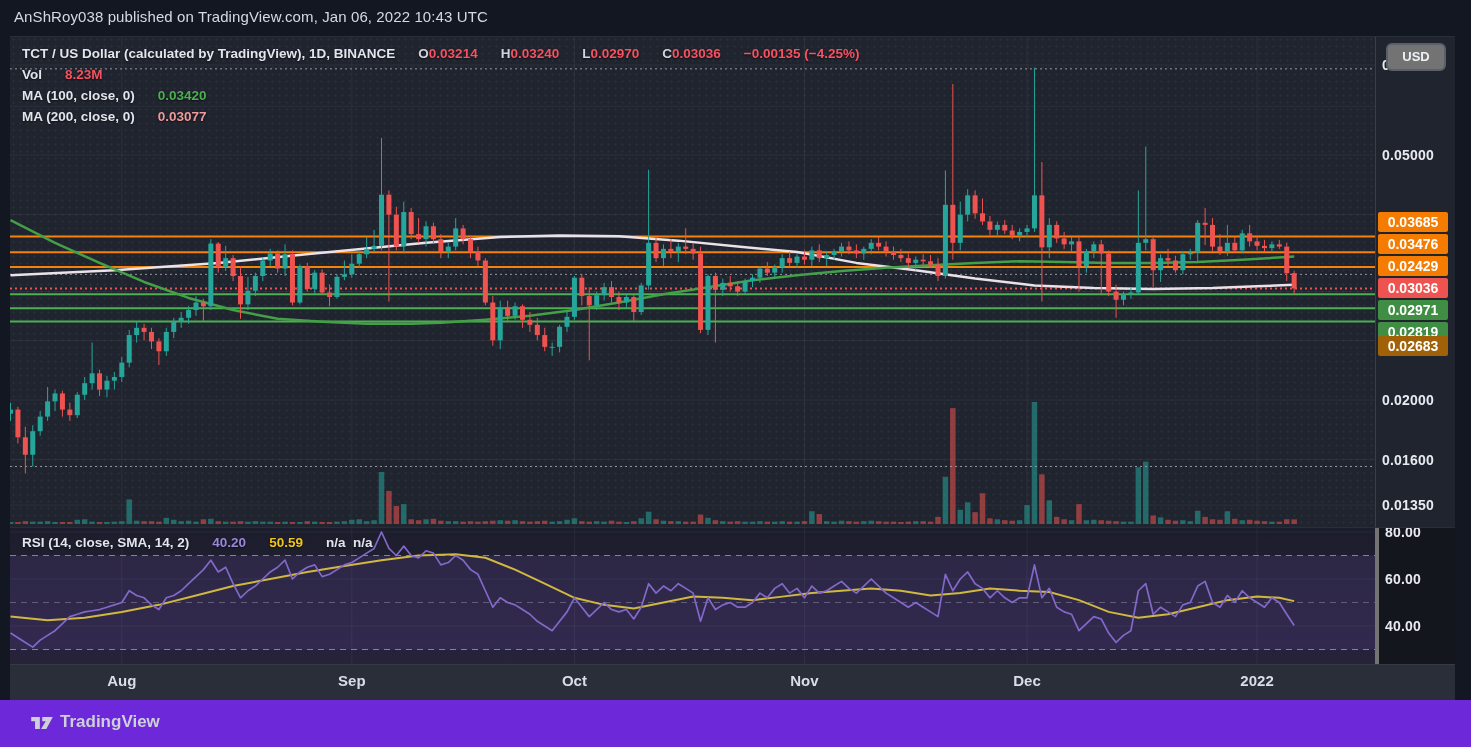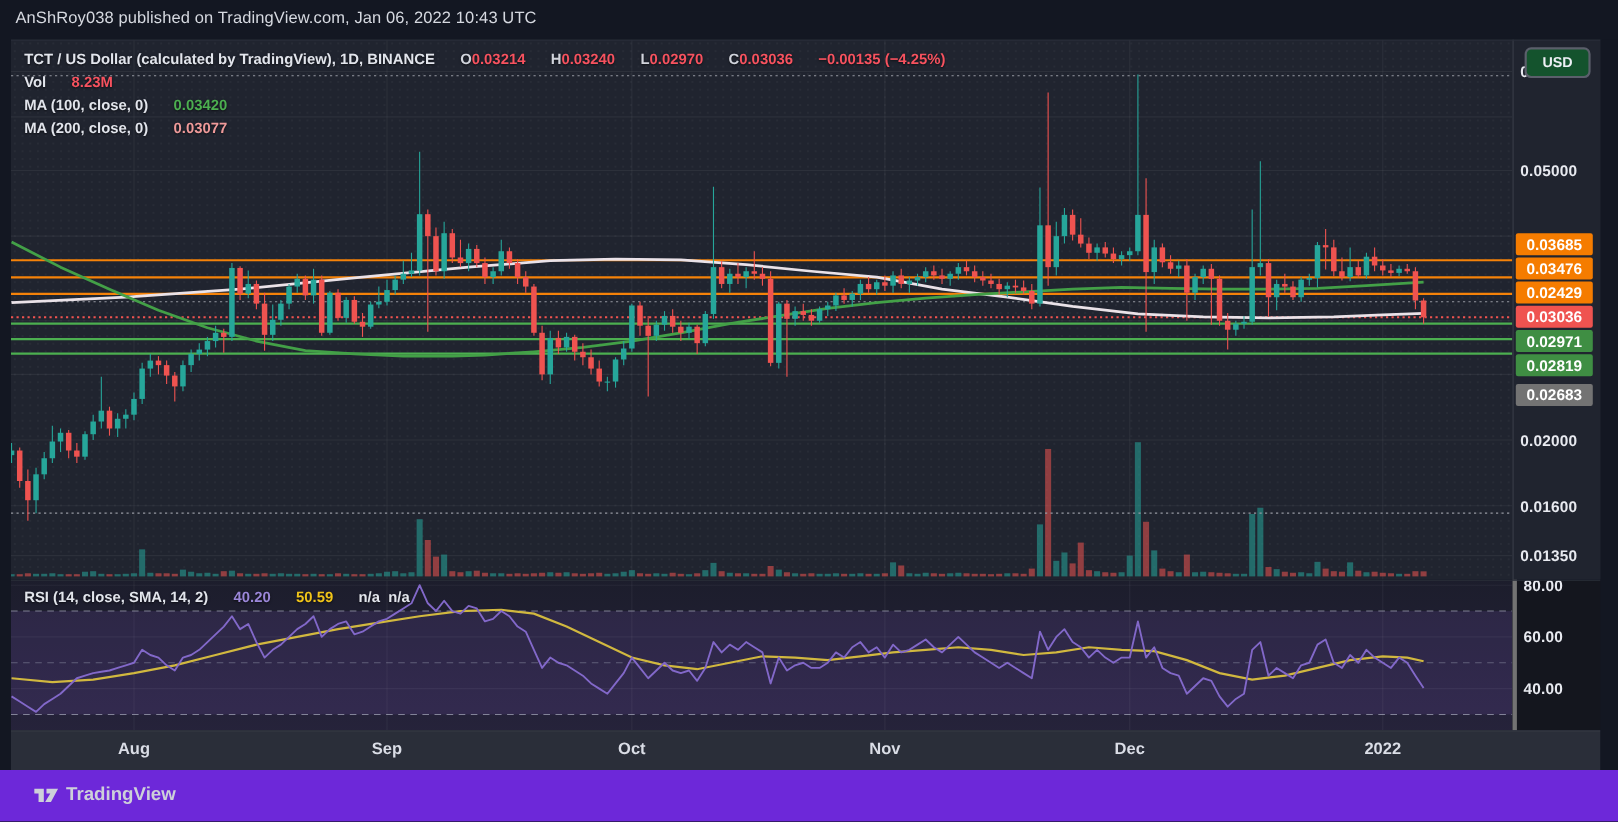--- a/index.html
+++ b/index.html
@@ -20,21 +20,21 @@
   .purple{color:#9b87d9}.yellow{color:#f0c419}.dim{color:#d1d4dc}
   
   #price-axis{position:absolute;left:1375px;top:36px;width:80px;height:491px;background:#20242f;
      border-left:1px solid #3a3e4a;}
   #rsi-axis{position:absolute;left:1375px;top:527px;width:80px;height:137px;background:#14161e;
      border-left:4px solid #737373;}
   .tick{position:absolute;left:6px;font-size:14px;font-weight:700;color:#e8eaf0;letter-spacing:.2px;}
   .plabel{position:absolute;left:2px;width:70px;height:20px;line-height:20px;text-align:center;
      font-size:14px;font-weight:700;color:#fff;border-radius:2px;}
   .usd-badge{position:absolute;left:10px;top:7px;width:56px;height:24px;line-height:24px;text-align:center;
-     border:2px solid #5b5f6b;border-radius:6px;background:#14532d;color:#eef0f5;
+     border:2px solid #5b5f6b;border-radius:6px;background:#737373;color:#eef0f5;
      font-size:13px;font-weight:700;z-index:6;}
   
   #time-axis{position:absolute;left:0;top:664px;width:1471px;height:36px;}
   #time-bar{position:absolute;left:10px;top:0;width:1445px;height:36px;background:#2a2e39;}
   .tlabel{position:absolute;top:8px;width:56px;margin-left:-28px;text-align:center;
      font-size:15px;font-weight:700;color:#dadde6;}
   .hline{position:absolute;height:1px;background:#2a2e39;z-index:4;}
   .vline{position:absolute;width:1px;background:#3a3e4a;z-index:4;}
   
   .footer{position:absolute;left:0;top:700px;width:1471px;height:47px;background:#6d28d9;}
@@ -661,21 +661,21 @@
       <div class="tick" style="top: 111px;">0.05000</div>
       <div class="tick" style="top: 356.036px;">0.02000</div>
       <div class="tick" style="top: 415.709px;">0.01600</div>
       <div class="tick" style="top: 461.143px;">0.01350</div>
       <div class="plabel" style="top: 176.416px; background: rgb(245, 124, 0);">0.03685</div>
       <div class="plabel" style="top: 198.416px; background: rgb(245, 124, 0);">0.03476</div>
       <div class="plabel" style="top: 220.416px; background: rgb(245, 124, 0);">0.02429</div>
       <div class="plabel" style="top: 242.416px; background: rgb(239, 83, 80);">0.03036</div>
       <div class="plabel" style="top: 264.416px; background: rgb(63, 142, 67);">0.02971</div>
       <div class="plabel" style="top: 286.416px; background: rgb(63, 142, 67);">0.02819</div>
-      <div class="plabel" style="top: 313px; background: #737373;">0.02683</div>
+      <div class="plabel" style="top: 300px; background: #a16207;">0.02683</div>
     </div>
 
   <div id="rsi-axis">
       <div class="tick" style="top: -3px;">80.00</div>
       <div class="tick" style="top: 44px;">60.00</div>
       <div class="tick" style="top: 91px;">40.00</div>
     </div>
 
   <div id="time-axis">
     <div id="time-bar"></div>

